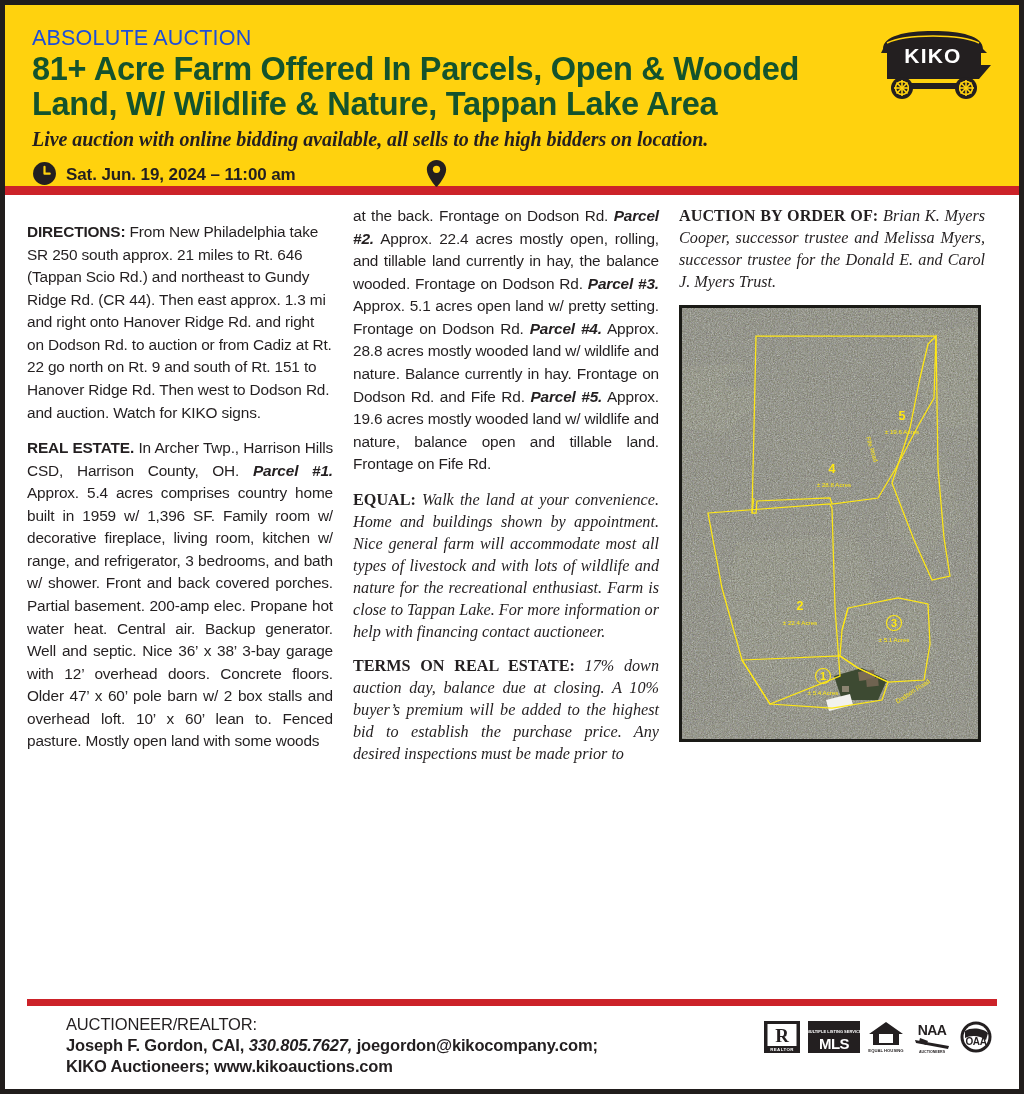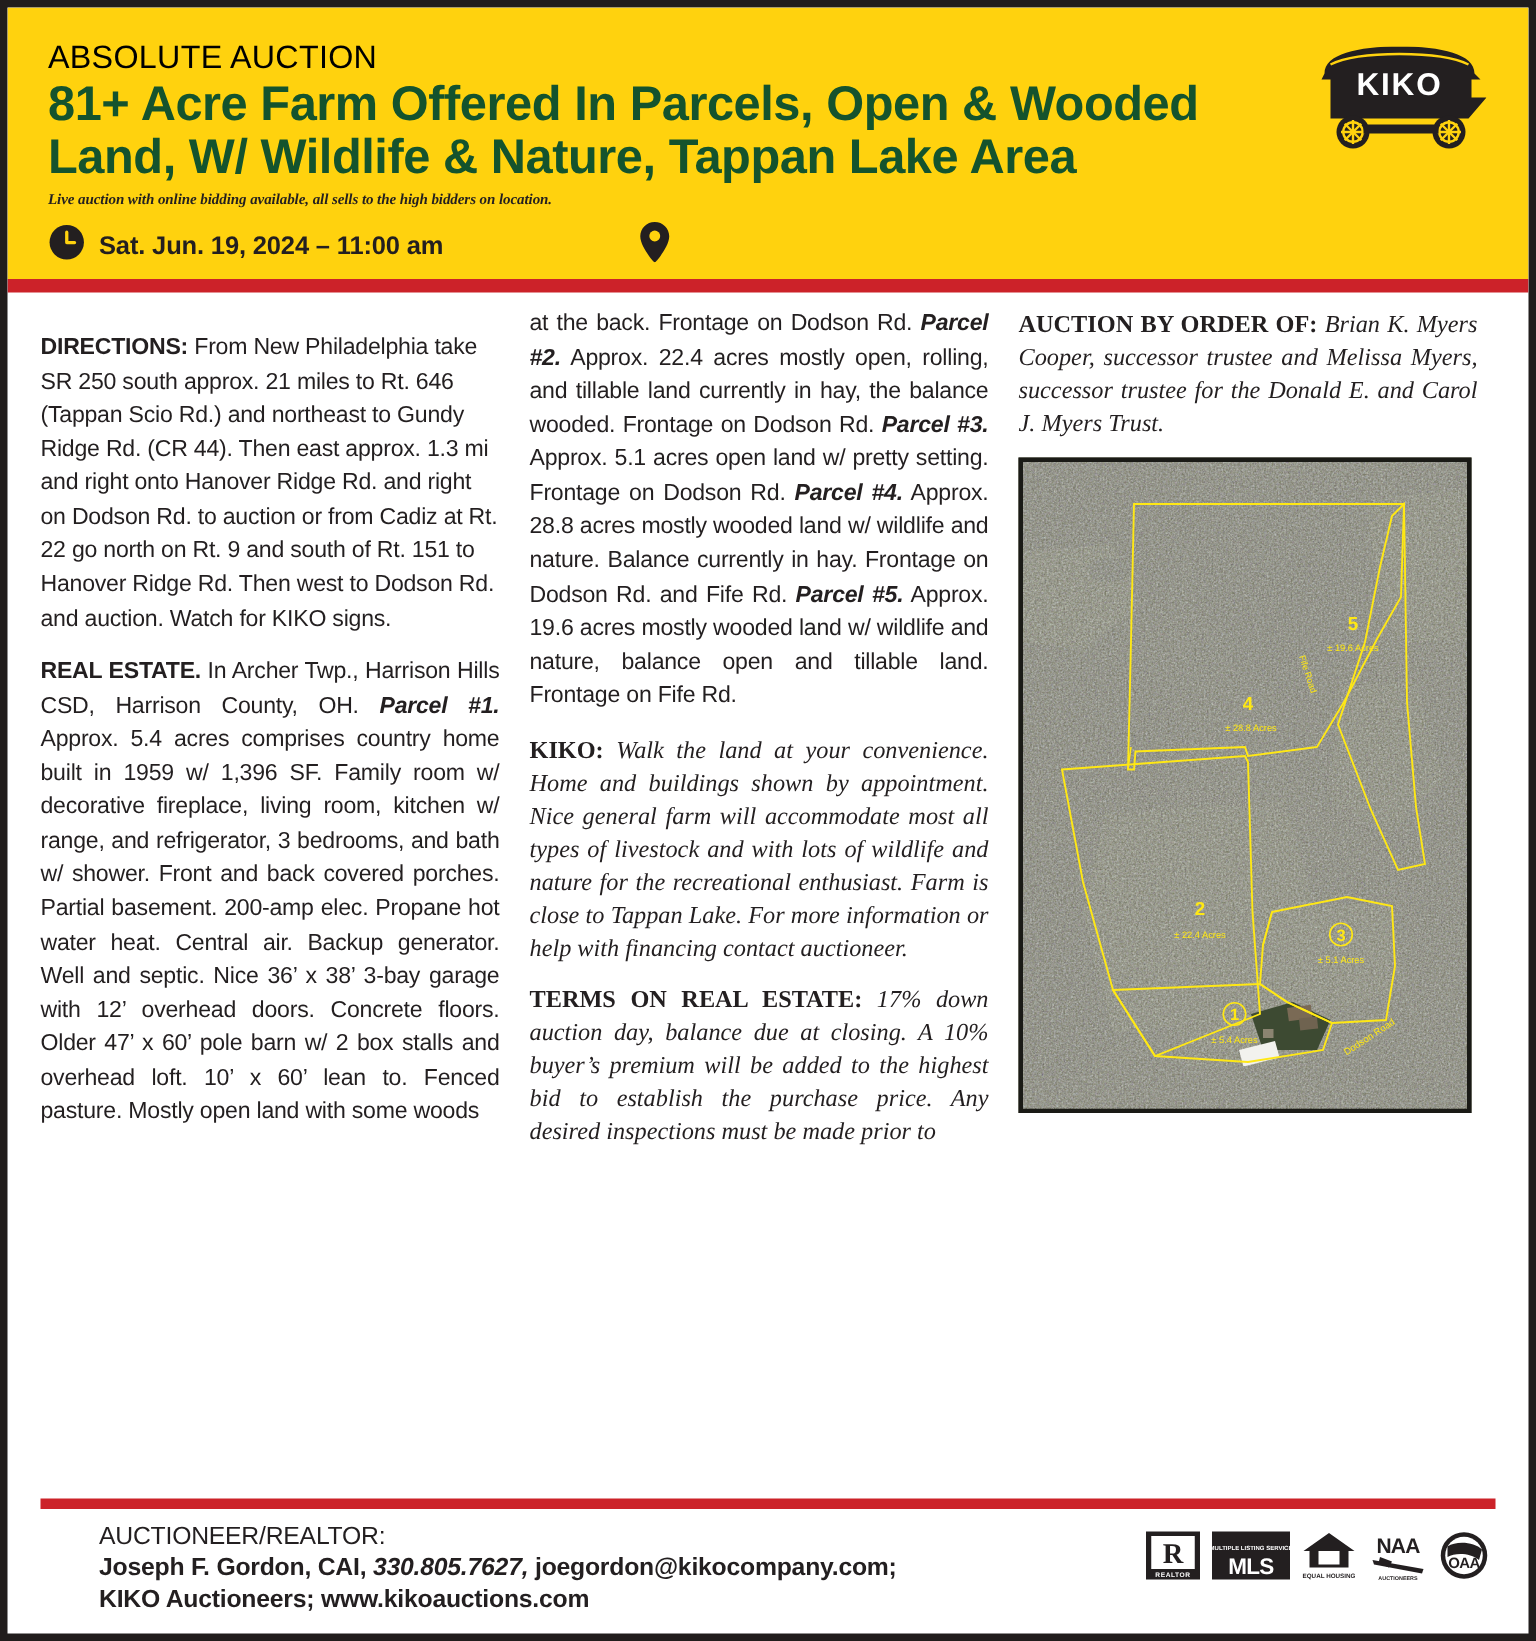--- a/index.html
+++ b/index.html
@@ -22,39 +22,39 @@
   .header{
     position:relative;
     background:#FFD20E;
     padding:16px 24px 10px 24px;
     box-sizing:border-box;
     height:181px;
   }
   .kicker{
     font-size:21.5px;
     letter-spacing:.2px;
-    color:#000000;
+    color:#1d4ed8;
     font-weight:400;
     line-height:1.05;
     margin:6px 0 2px 3px;
   }
   .headline{
     font-size:32.5px;
     font-weight:bold;
     color:#14532d;
     line-height:1.08;
     letter-spacing:-.3px;
     margin:2px 0 0 3px;
     max-width:845px;
   }
   .subhead{
     font-family:"Liberation Serif", serif;
     font-style:italic;
     font-weight:bold;
-    font-size:10px;
+    font-size:20px;
     color:#231f20;
     margin:6px 0 0 3px;
     letter-spacing:-.05px;
   }
   .meta-row{
     display:flex;
     align-items:center;
     margin:9px 0 0 3px;
   }
   .meta-item{display:flex;align-items:center;}
@@ -246,21 +246,21 @@
 
     </div>
 
     <div class="col">
 
       <p class="body">
         <span>at the back. Frontage on Dodson Rd. </span><span class="pid">Parcel #2.</span><span> Approx. 22.4 acres mostly open, rolling, and tillable land currently in hay, the balance wooded. Frontage on Dodson Rd. </span><span class="pid">Parcel #3.</span><span> Approx. 5.1 acres open land w/ pretty setting. Frontage on Dodson Rd. </span><span class="pid">Parcel #4.</span><span> Approx. 28.8 acres mostly wooded land w/ wildlife and nature. Balance currently in hay. Frontage on Dodson Rd. and Fife Rd. </span><span class="pid">Parcel #5.</span><span> Approx. 19.6 acres mostly wooded land w/ wildlife and nature, balance open and tillable land. Frontage on Fife Rd.</span>
       </p>
 
       <p class="serif">
-        <b>KIKO:</b><span> Walk the land at your convenience. Home and buildings shown by appointment. Nice general farm will accommodate most all types of livestock and with lots of wildlife and nature for the recreational enthusiast. Farm is close to Tappan Lake. For more information or help with financing contact auctioneer.</span>
+        <b>EQUAL:</b><span> Walk the land at your convenience. Home and buildings shown by appointment. Nice general farm will accommodate most all types of livestock and with lots of wildlife and nature for the recreational enthusiast. Farm is close to Tappan Lake. For more information or help with financing contact auctioneer.</span>
       </p>
 
       <p class="serif">
         <b>TERMS ON REAL ESTATE:</b><span> 17% down auction day, balance due at closing. A 10% buyer’s premium will be added to the highest bid to establish the purchase price. Any desired inspections must be made prior to</span>
       </p>
 
     </div>
 
     <div class="col">
 

